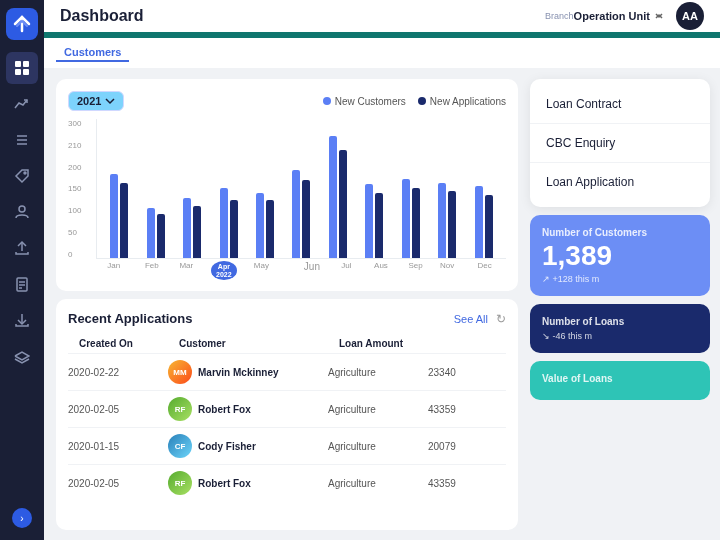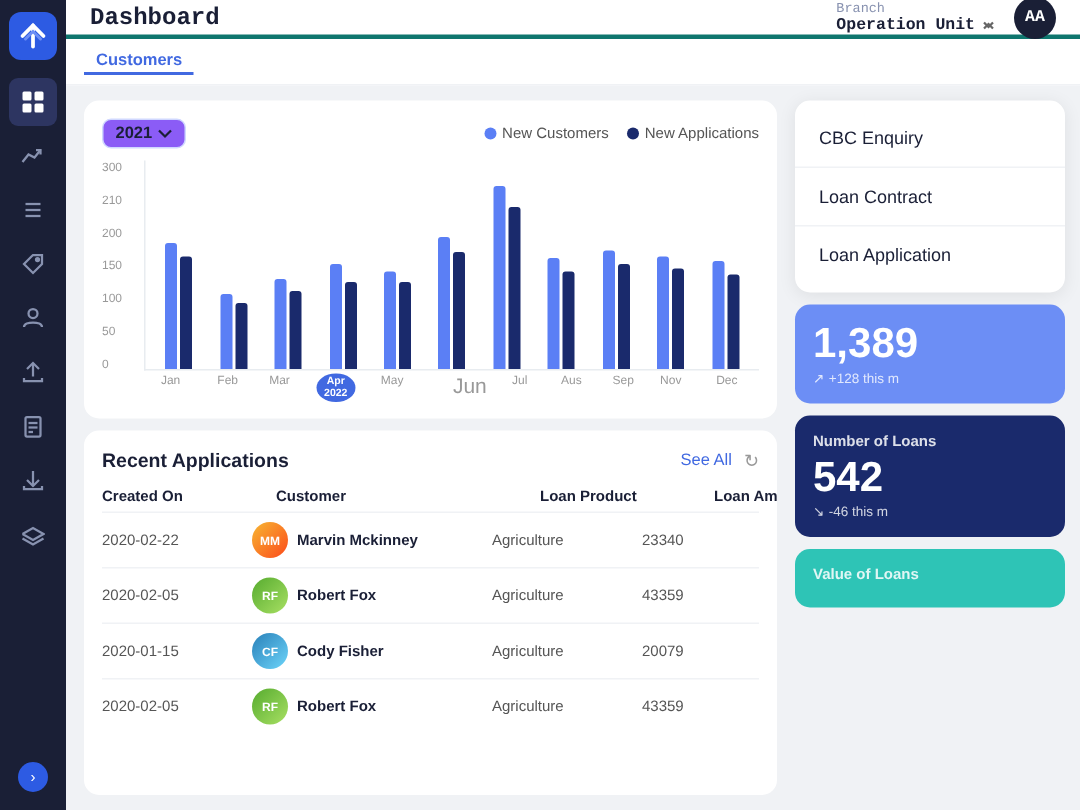--- a/index.html
+++ b/index.html
@@ -12,53 +12,53 @@
     .sidebar-logo { width: 32px; height: 32px; background: #2d5be3; border-radius: 8px; display: flex; align-items: center; justify-content: center; margin-bottom: 8px; }
     .sidebar-icon { width: 32px; height: 32px; display: flex; align-items: center; justify-content: center; border-radius: 6px; cursor: pointer; color: #8892b0; font-size: 14px; }
     .sidebar-icon:hover, .sidebar-icon.active { background: #2d3561; color: #fff; }
     .sidebar-bottom { margin-top: auto; }
     .expand-btn { width: 20px; height: 20px; background: #2d5be3; border-radius: 50%; display: flex; align-items: center; justify-content: center; cursor: pointer; color: white; font-size: 10px; margin: 4px auto; }
 
     
     .main-content { flex: 1; display: flex; flex-direction: column; overflow: hidden; }
 
     
-    .topbar { background: white; display: flex; align-items: center; justify-content: space-between; padding: 6px 16px; border-bottom: 3px solid #0f766e; height: 26px; font-family: Liberation Mono, monospace; }
+    .topbar { background: white; display: flex; align-items: center; justify-content: space-between; padding: 6px 16px; border-bottom: 6px solid #0f766e; height: 38px; }
     .topbar-title { font-size: 16px; font-weight: 700; color: #1a1f36; }
     .topbar-right { display: flex; align-items: center; gap: 12px; }
-    .branch-selector { display: flex; flex-direction: column; align-items: flex-start; }
+    .branch-selector { display: flex; flex-direction: row; align-items: center; }
     .branch-label { font-size: 9px; color: #8892b0; }
     .branch-value { font-size: 11px; font-weight: 600; color: #1a1f36; display: flex; align-items: center; gap: 4px; cursor: pointer; }
     .avatar { width: 28px; height: 28px; background: #1a1f36; border-radius: 50%; display: flex; align-items: center; justify-content: center; color: white; font-size: 11px; font-weight: 600; }
 
     
     .content-area { display: flex; flex: 1; overflow: hidden; }
 
     
     .left-panel { flex: 1; padding: 10px 12px; overflow: hidden; display: flex; flex-direction: column; gap: 8px; }
 
     
     .chart-card { background: white; border-radius: 10px; padding: 12px; flex-shrink: 0; }
     .chart-header { display: flex; align-items: center; justify-content: space-between; margin-bottom: 8px; }
-    .year-selector { background: #8b5cf6; border: 1px solid #d0d8ff; border-radius: 6px; padding: 3px 8px; font-size: 11px; font-weight: 600; color: #1a1f36; display: flex; align-items: center; gap: 4px; cursor: pointer; }
+    .year-selector { background: #7dd3fc; border: 1px solid #d0d8ff; border-radius: 6px; padding: 3px 8px; font-size: 11px; font-weight: 600; color: #1a1f36; display: flex; align-items: center; gap: 4px; cursor: pointer; }
     .legend { display: flex; align-items: center; gap: 12px; }
     .legend-item { display: flex; align-items: center; gap: 4px; font-size: 10px; color: #555; }
     .legend-dot { width: 8px; height: 8px; border-radius: 50%; }
     .chart-area { height: 160px; position: relative; }
     .bar { border-radius: 2px 2px 0 0; width: 8px; }
     .bar-blue { background: #5b7ff5; }
     .bar-dark { background: #1a2a6c; }
 
     
     .table-card { background: white; border-radius: 10px; padding: 12px; flex: 1; overflow: hidden; }
     .table-header { display: flex; align-items: flex-end; justify-content: space-between; margin-bottom: 8px; }
     .table-title { font-size: 13px; font-weight: 700; color: #1a1f36; }
     .see-all-btn { font-size: 11px; color: #4169e1; cursor: pointer; font-weight: 500; display: flex; align-items: center; gap: 6px; }
     .refresh-icon { cursor: pointer; color: #999; }
-    .table-cols { display: grid; grid-template-columns: 100px 160px 100px 90px 80px; gap: 16px; }
+    .table-cols { display: grid; grid-template-columns: 100px 160px 100px 90px 80px; gap: 0; margin-left: 11px; }
     .col-header { font-size: 10px; font-weight: 700; color: #1a1f36; padding: 4px 0; }
     .table-row-item { display: grid; grid-template-columns: 100px 160px 100px 90px 80px; border-top: 1px solid #f0f2f5; padding: 6px 0; align-items: center; }
     .cell { font-size: 10px; color: #555; }
     .customer-cell { display: flex; align-items: center; gap: 6px; font-weight: 600; color: #1a1f36; font-size: 10px; }
     .customer-avatar-img { width: 24px; height: 24px; border-radius: 50%; background: linear-gradient(135deg, #f093fb, #f5576c); display: flex; align-items: center; justify-content: center; color: white; font-size: 8px; }
 
     
     .right-panel { width: 190px; display: flex; flex-direction: column; gap: 0; }
 
     
@@ -275,42 +275,41 @@
                 </div>
               </div>
             </div>
 
             <div style="display:flex; justify-content:space-around; margin-top:2px; margin-left:28px; padding:0 4px;">
               <div style="font-size:8px;color:#999;text-align:left;width:20px;">Jan</div>
               <div style="font-size:8px;color:#999;text-align:center;width:20px;">Feb</div>
               <div style="font-size:8px;color:#999;text-align:center;width:20px;">Mar</div>
               <div style="font-size:8px;color:#fff;text-align:center;width:26px;background:#4169e1;border-radius:50%;padding:2px;line-height:1.1;font-size:7px;font-weight:700;">Apr<br>2022</div>
               <div style="font-size:8px;color:#999;text-align:center;width:20px;">May</div>
-              <div style="font-size:14px;color:#999;text-align:center;width:20px;margin-left:16px;">Jun</div>
+              <div style="font-size:10px;color:#999;text-align:center;width:20px;margin-left:16px;">Jun</div>
               <div style="font-size:8px;color:#999;text-align:center;width:20px;">Jul</div>
               <div style="font-size:8px;color:#999;text-align:center;width:20px;">Aus</div>
               <div style="font-size:8px;color:#999;text-align:center;width:20px;">Sep</div>
               <div style="font-size:8px;color:#999;text-align:left;width:20px;">Nov</div>
               <div style="font-size:8px;color:#999;text-align:center;width:20px;">Dec</div>
             </div>
           </div>
         </div>
 
         <div class="table-card">
           <div class="table-header">
             <div class="table-title">Recent Applications</div>
             <div style="display:flex;align-items:center;gap:8px;">
               <div class="see-all-btn">See All</div>
               <div class="refresh-icon">↻</div>
             </div>
           </div>
           <div class="table-cols">
             <div class="col-header">Created On</div>
             <div class="col-header">Customer</div>
-            <div class="col-header">Loan Product</div>
             <div class="col-header">Loan Amount</div>
 
           </div>
 
           <div class="table-row-item">
             <div class="cell">2020-02-22</div>
             <div class="customer-cell">
               <div class="customer-avatar-img" style="background:linear-gradient(135deg,#f7b733,#fc4a1a);">MM</div>
               <span>Marvin Mckinney</span>
             </div>
@@ -350,36 +349,36 @@
             <div class="cell">Agriculture</div>
             <div class="cell">43359</div>
 
           </div>
         </div>
       </div>
 
       <div class="right-panel">
 
         <div class="dropdown-card">
+          <div class="dropdown-item">Loan Contract</div>
           <div class="dropdown-item">CBC Enquiry</div>
-          <div class="dropdown-item">Loan Contract</div>
           <div class="dropdown-item">Loan Application</div>
         </div>
 
         <div class="stats-section">
           <div class="stat-card stat-card-blue">
+            <div class="stat-label">Number of Customers</div>
             <div class="stat-value">1,389</div>
             <div class="stat-change">
               <span>↗</span>
               <span>+128 this m</span>
             </div>
           </div>
           <div class="stat-card stat-card-dark">
             <div class="stat-label">Number of Loans</div>
-            <div class="stat-value">542</div>
             <div class="stat-change">
               <span>↘</span>
               <span>-46 this m</span>
             </div>
           </div>
           <div class="stat-card stat-card-teal">
             <div class="stat-label">Value of Loans</div>
           </div>
         </div>
       </div>

